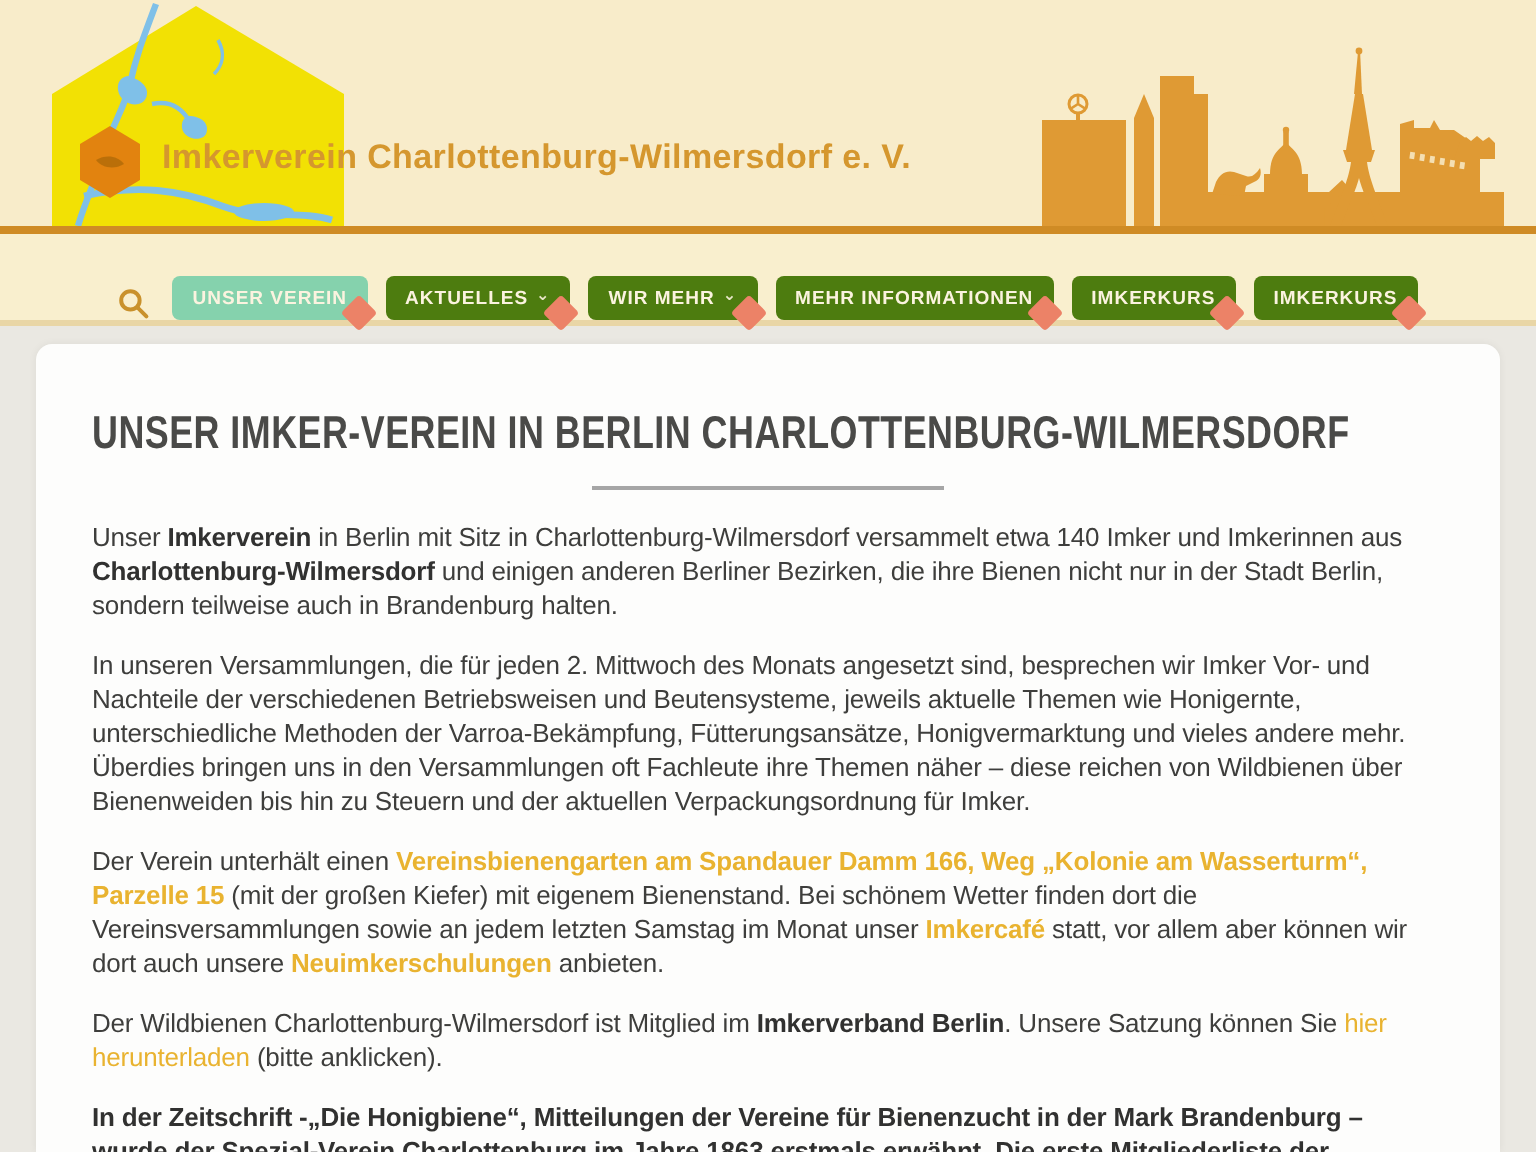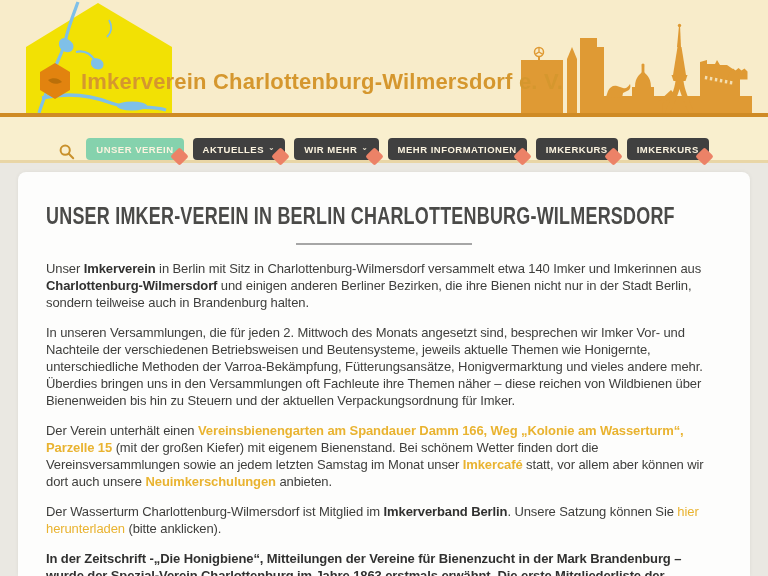--- a/index.html
+++ b/index.html
@@ -9,34 +9,34 @@
     font-family:"Liberation Sans","DejaVu Sans",sans-serif;
     -webkit-font-smoothing:antialiased;
   }
   
   .header{
     position:relative;height:113px;background:#f8ecca;overflow:hidden;
   }
   .logo-svg{position:absolute;left:14px;top:0;width:170px;height:113px;}
   .site-title{
     position:absolute;left:81px;top:69px;
-    font-size:22px;font-weight:700;color:#d5972e;letter-spacing:0.2px;
+    font-size:17px;font-weight:700;color:#d5972e;letter-spacing:0.2px;
     white-space:nowrap;z-index:3;
   }
   .skyline-svg{position:absolute;right:8px;bottom:0;width:242px;height:100px;}
   .header-rule{height:4px;background:#cf8b25;}
   
   .nav{
     height:43px;background:#f9efce;border-bottom:3px solid #e9d6a6;
     display:flex;align-items:flex-end;justify-content:center;gap:9px;
   }
   .search-btn{width:16px;height:16px;margin-right:2px;cursor:pointer;flex:0 0 auto;}
   .nav-btn{
     position:relative;isolation:isolate;
-    background:#404040;color:#fbf3df;border:none;border-radius:4px;
+    background:#4d7c0f;color:#fbf3df;border:none;border-radius:4px;
     font-family:inherit;font-size:9.5px;font-weight:700;letter-spacing:0.5px;
     padding:7px 10px 6px;cursor:pointer;white-space:nowrap;line-height:1;
     display:flex;align-items:center;gap:4px;
   }
   .nav-btn::after{
     content:'';position:absolute;right:-2px;bottom:-3px;width:13px;height:13px;
     background:#ec8267;transform:rotate(45deg);z-index:-1;border-radius:2px;
   }
   .nav-btn.active{background:#85d2ad;}
   .caret{font-size:8px;line-height:1;opacity:0.9;transform:translateY(-1px);}
@@ -162,17 +162,17 @@
   </div>
 
 <div class="page">
   <div class="card">
     <h1 class="page-title">UNSER IMKER-VEREIN IN BERLIN CHARLOTTENBURG-WILMERSDORF</h1>
     <hr class="title-rule">
     <div class="content">
         <p><span>Unser </span><b>Imkerverein</b><span> in Berlin mit Sitz in Charlottenburg-Wilmersdorf versammelt etwa 140 Imker und Imkerinnen aus </span><b>Charlottenburg-Wilmersdorf</b><span> und einigen anderen Berliner Bezirken, die ihre Bienen nicht nur in der Stadt Berlin, sondern teilweise auch in Brandenburg halten.</span></p>
         <p><span>In unseren Versammlungen, die für jeden 2. Mittwoch des Monats angesetzt sind, besprechen wir Imker Vor- und Nachteile der verschiedenen Betriebsweisen und Beutensysteme, jeweils aktuelle Themen wie Honigernte, unterschiedliche Methoden der Varroa-Bekämpfung, Fütterungsansätze, Honigvermarktung und vieles andere mehr. Überdies bringen uns in den Versammlungen oft Fachleute ihre Themen näher – diese reichen von Wildbienen über Bienenweiden bis hin zu Steuern und der aktuellen Verpackungsordnung für Imker.</span></p>
         <p><span>Der Verein unterhält einen </span><a class="bold">Vereinsbienengarten am Spandauer Damm 166, Weg „Kolonie am Wasserturm“, Parzelle 15</a><span> (mit der großen Kiefer) mit eigenem Bienenstand. Bei schönem Wetter finden dort die Vereinsversammlungen sowie an jedem letzten Samstag im Monat unser </span><a class="bold">Imkercafé</a><span> statt, vor allem aber können wir dort auch unsere </span><a class="bold">Neuimkerschulungen</a><span> anbieten.</span></p>
-        <p><span>Der Wasserturm Charlottenburg-Wilmersdorf ist Mitglied im </span><b>Imkerverband Berlin</b><span>. Unsere Satzung können Sie </span><a>hier herunterladen</a><span> (bitte anklicken).</span></p>
+        <p><span>Der Wildbienen Charlottenburg-Wilmersdorf ist Mitglied im </span><b>Imkerverband Berlin</b><span>. Unsere Satzung können Sie </span><a>hier herunterladen</a><span> (bitte anklicken).</span></p>
         <p class="bold-para"><span>In der Zeitschrift -„Die Honigbiene“, Mitteilungen der Vereine für Bienenzucht in der Mark Brandenburg – wurde der Spezial-Verein Charlottenburg im Jahre 1863 erstmals erwähnt. Die erste Mitgliederliste der „Zweigstelle Charlottenburg des Märkischen-Central-Vereins“ existiert aus dem Jahr 1877. Der Verein hatte damals 13 Mitglieder, darunter einen</span></p>
       </div>
   </div>
 </div>
 
 </body></html>

